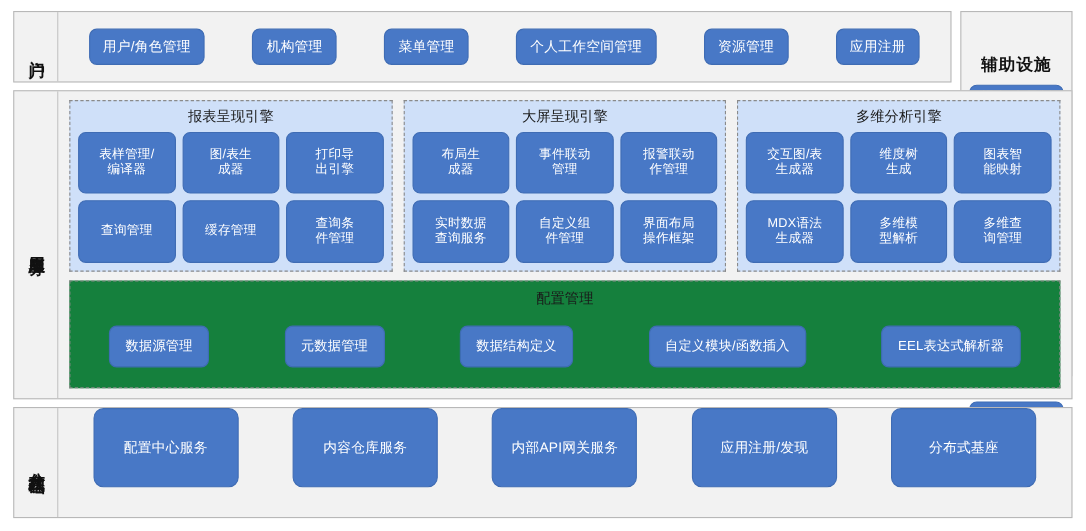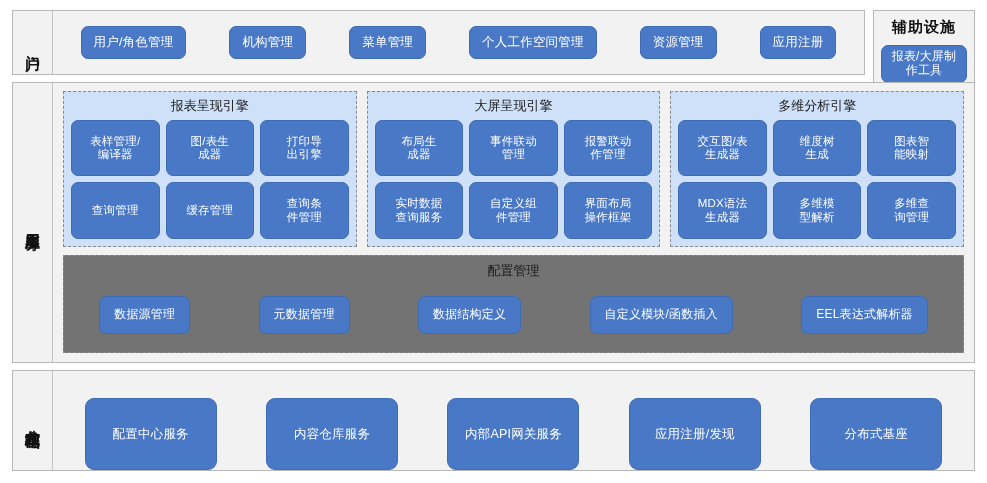--- a/index.html
+++ b/index.html
@@ -104,20 +104,21 @@
     flex-direction: column;
     align-items: center;
     padding: 7px 8px 8px 8px;
   }
   .aux-title {
     font-weight: bold;
     font-size: 15px;
     color: #111;
     margin-bottom: 8px;
     letter-spacing: 1px;
+    margin-top: 32px;
   }
   .aux .btn {
     width: 86px;
     min-height: 30px;
     font-size: 12px;
     margin-bottom: 26px;
     padding: 3px 2px;
   }
   .aux .btn.two-line { min-height: 38px; }
 
@@ -170,21 +171,21 @@
     gap: 6px;
   }
   .engine-grid .btn {
     font-size: 11.5px;
     padding: 14px 1px;
   }
 
   .config {
     flex: 1;
     border: 1px dashed #8a8a8a;
-    background: #737373;
+    background: #15803d;
     box-sizing: border-box;
     padding: 3px 10px 8px 10px;
     display: flex;
     flex-direction: column;
   }
   .config-title {
     text-align: center;
     font-size: 13px;
     color: #1a1a1a;
     padding: 3px 0 6px 0;
@@ -210,21 +211,21 @@
     display: flex;
   }
   .dist {
     flex: 1 1 auto;
     height: 100%;
     align-items: stretch;
   }
   .dist-body {
     flex: 1;
     display: flex;
-    align-items: flex-end;
+    align-items: flex-start;
     justify-content: space-around;
     padding: 0 12px;
     gap: 10px;
   }
   .dist-body .btn {
     height: 72px;
     flex: 1 1 0;
     max-width: 132px;
     font-size: 12.5px;
     border-radius: 9px;

